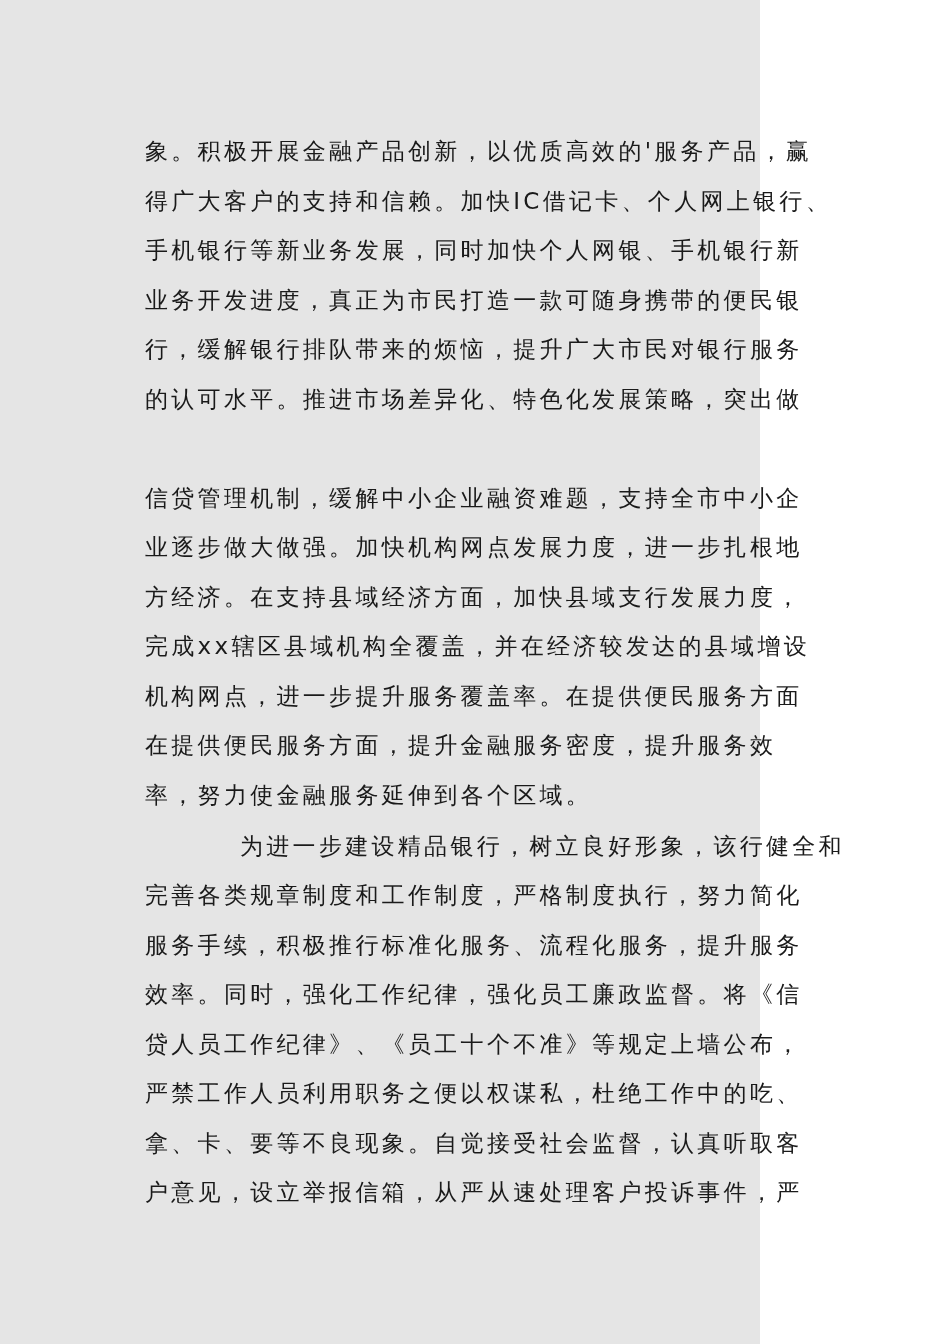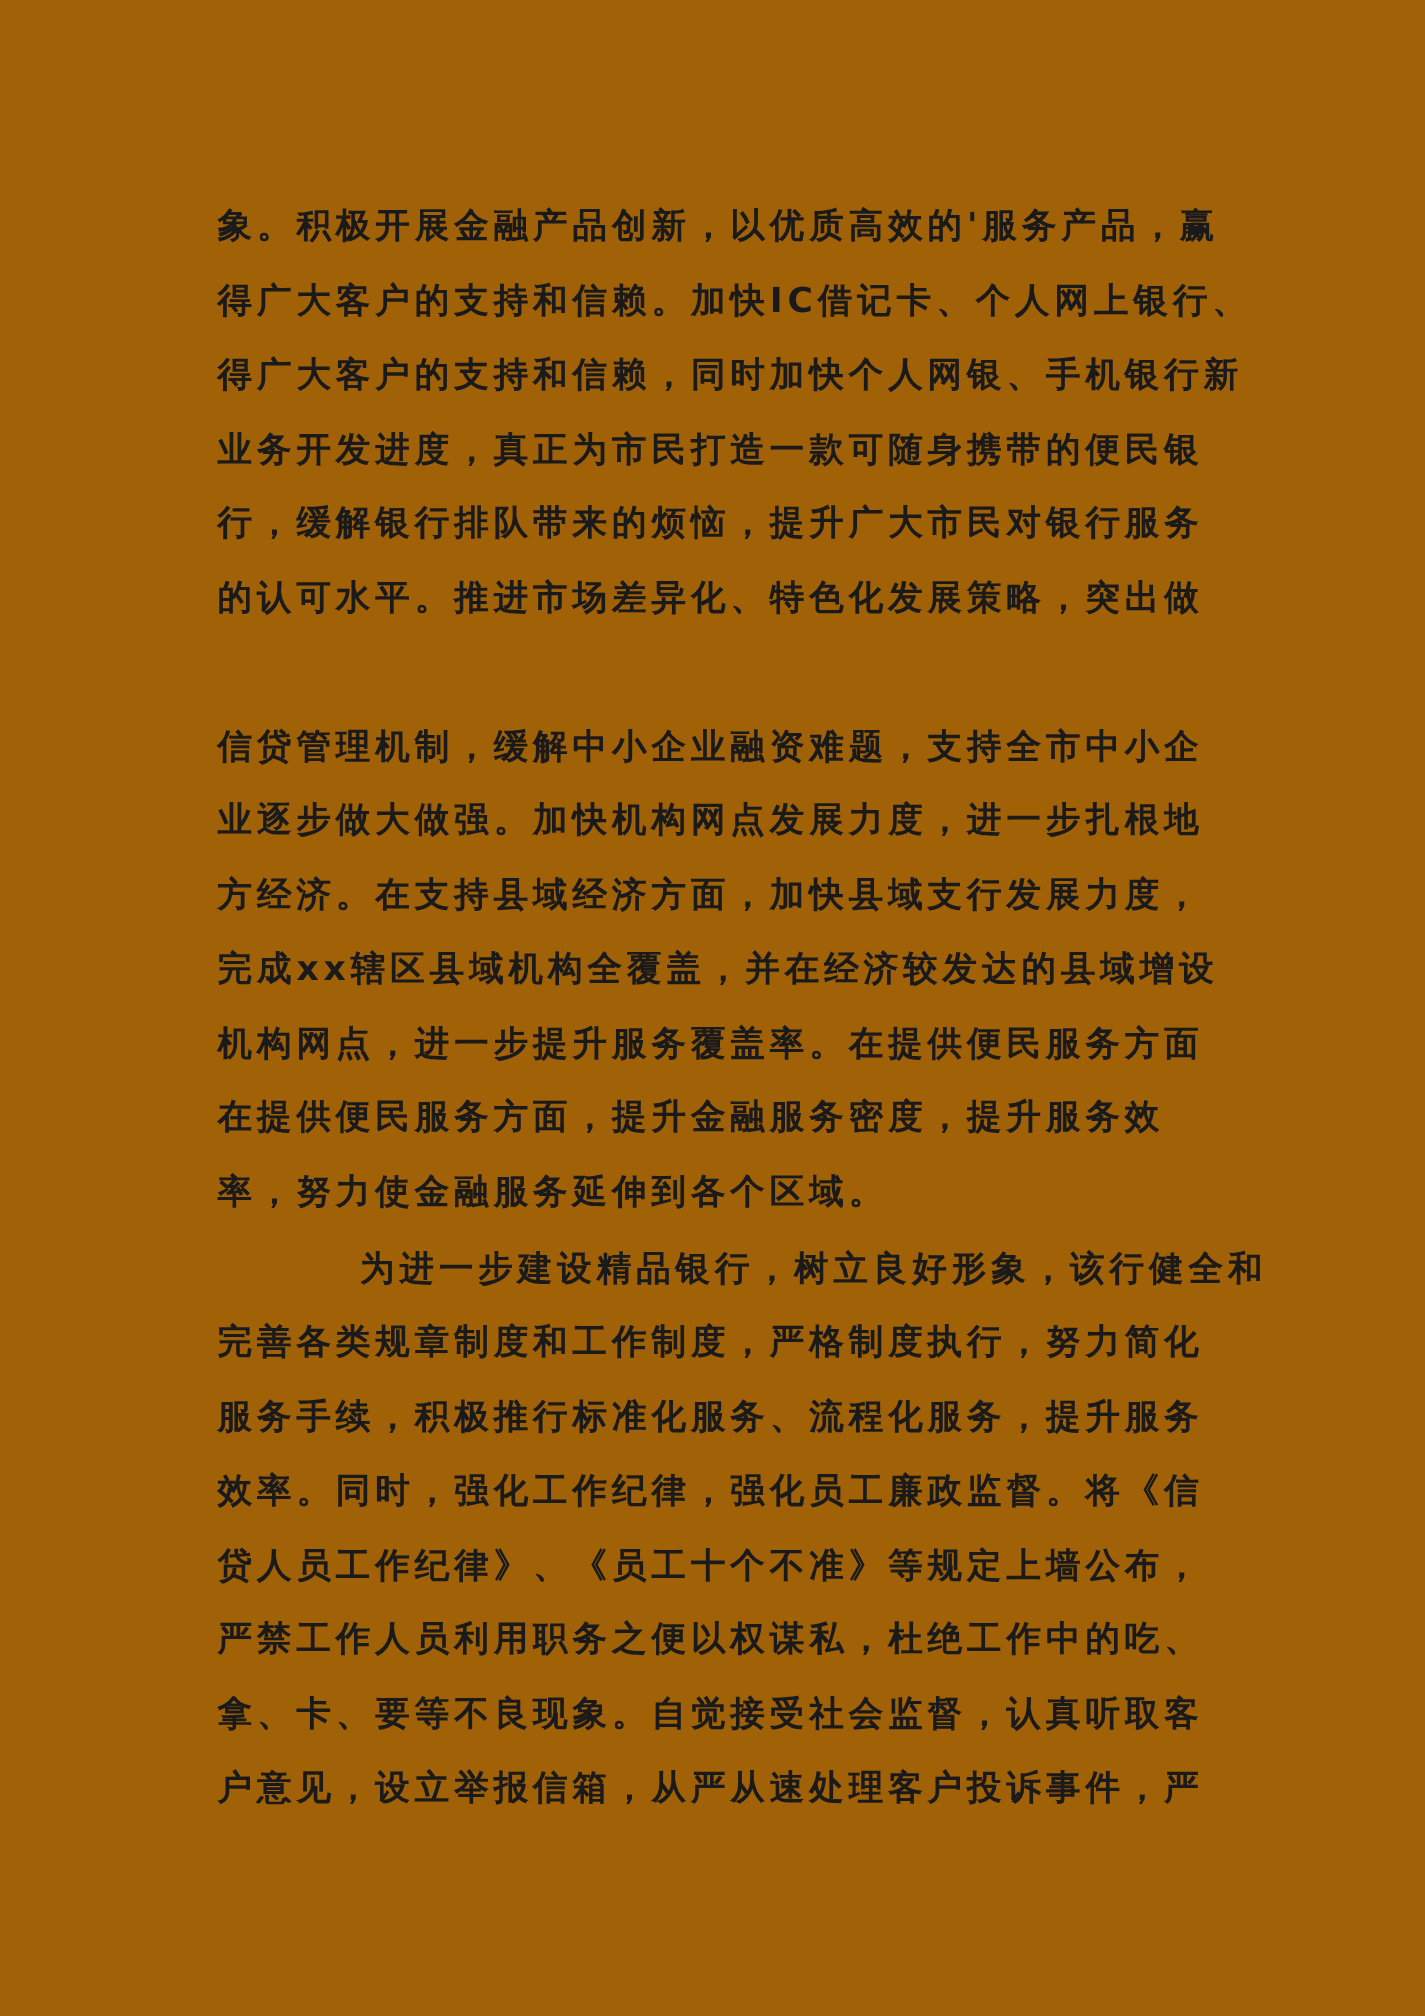--- a/index.html
+++ b/index.html
@@ -12,24 +12,23 @@
       height: 1344px;
       position: relative;
       overflow: hidden;
       font-family: "DejaVu Sans", "Liberation Sans", sans-serif;
       color: #1a1a1a;
     }
     .page {
       position: absolute;
       left: 0;
       top: 0;
-      width: 950px;
+      width: 760px;
       height: 1344px;
-      background: #a16207;
-      font-weight: bold;
+      background: #e5e5e5;
     }
     .line {
       position: absolute;
       left: 145px;
       width: 665px;
       height: 34px;
       font-size: 23px;
       line-height: 34px;
       letter-spacing: 3.3px;
       white-space: nowrap;
@@ -39,21 +38,21 @@
       margin-left: 40px;
     }
   </style>
 </head>
 <body>
 
 <div class="page">
 
   <div class="line" style="top:134px">象。积极开展金融产品创新，以优质高效的'服务产品，赢</div>
   <div class="line" style="top:184px">得广大客户的支持和信赖。加快IC借记卡、个人网上银行、</div>
-  <div class="line" style="top:233px">得广大客户的支持和信赖，同时加快个人网银、手机银行新</div>
+  <div class="line" style="top:233px">手机银行等新业务发展，同时加快个人网银、手机银行新</div>
   <div class="line" style="top:283px">业务开发进度，真正为市民打造一款可随身携带的便民银</div>
   <div class="line" style="top:332px">行，缓解银行排队带来的烦恼，提升广大市民对银行服务</div>
   <div class="line" style="top:382px">的认可水平。推进市场差异化、特色化发展策略，突出做</div>
   <div class="line" style="top:481px">信贷管理机制，缓解中小企业融资难题，支持全市中小企</div>
   <div class="line" style="top:530px">业逐步做大做强。加快机构网点发展力度，进一步扎根地</div>
   <div class="line" style="top:629px">完成xx辖区县域机构全覆盖，并在经济较发达的县域增设</div>
   <div class="line" style="top:580px">方经济。在支持县域经济方面，加快县域支行发展力度，</div>
   <div class="line" style="top:679px">机构网点，进一步提升服务覆盖率。在提供便民服务方面</div>
   <div class="line" style="top:728px">在提供便民服务方面，提升金融服务密度，提升服务效</div>
   <div class="line" style="top:778px">率，努力使金融服务延伸到各个区域。</div>

